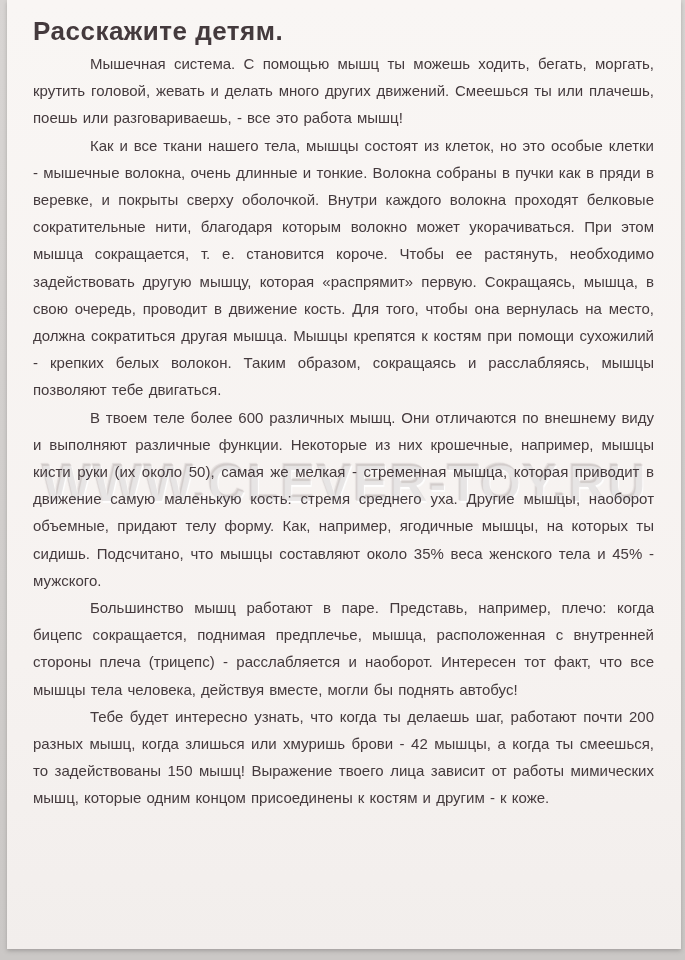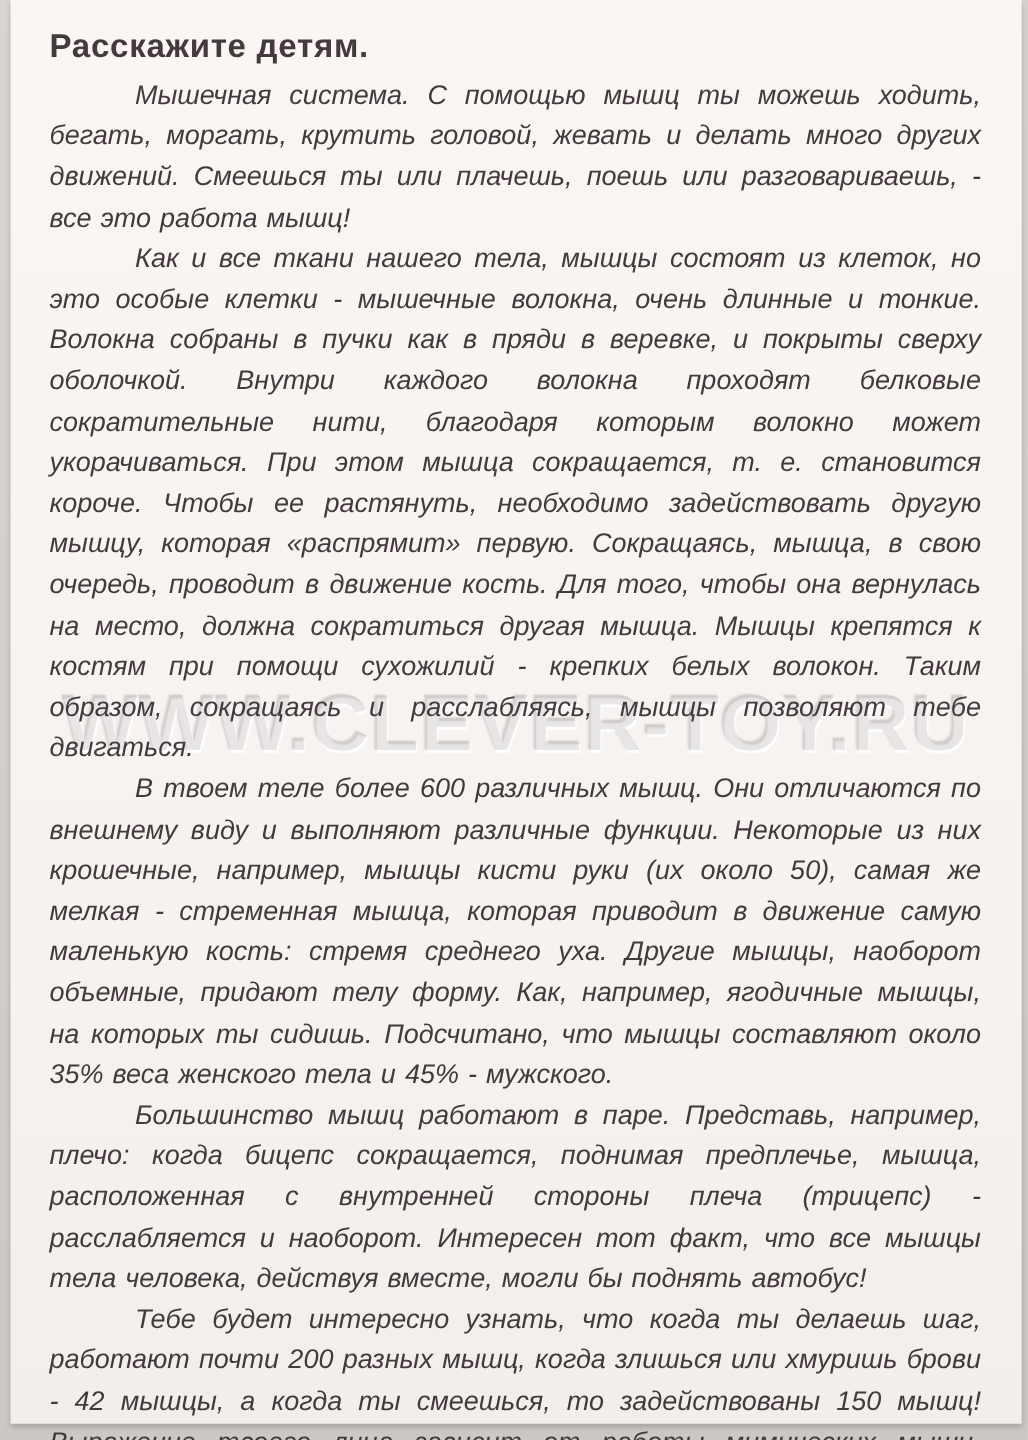--- a/index.html
+++ b/index.html
@@ -29,36 +29,35 @@
     box-shadow: 0 2px 4px rgba(90,85,82,0.35);
   }
   .content {
     position: absolute;
     left: 26px;
     right: 27px;
     top: 13px;
     color: #443a3d;
   }
   .doc-title {
-    font-size: 22px;
+    font-size: 26px;
     line-height: 36px;
     font-weight: bold;
     letter-spacing: 0.5px;
     margin: 0 0 1px 0;
     text-align: left;
   }
   .body-text p {
     margin: 0;
-    font-size: 18px;
+    font-size: 15px;
     line-height: 27.2px;
     text-align: justify;
     text-align-last: left;
     text-indent: 57px;
     word-spacing: 1px;
-    font-style: italic;
   }
   
   .watermark {
     position: absolute;
     top: 452px;
     left: -10px;
     right: -10px;
     text-align: center;
     font-size: 53px;
     font-weight: bold;

